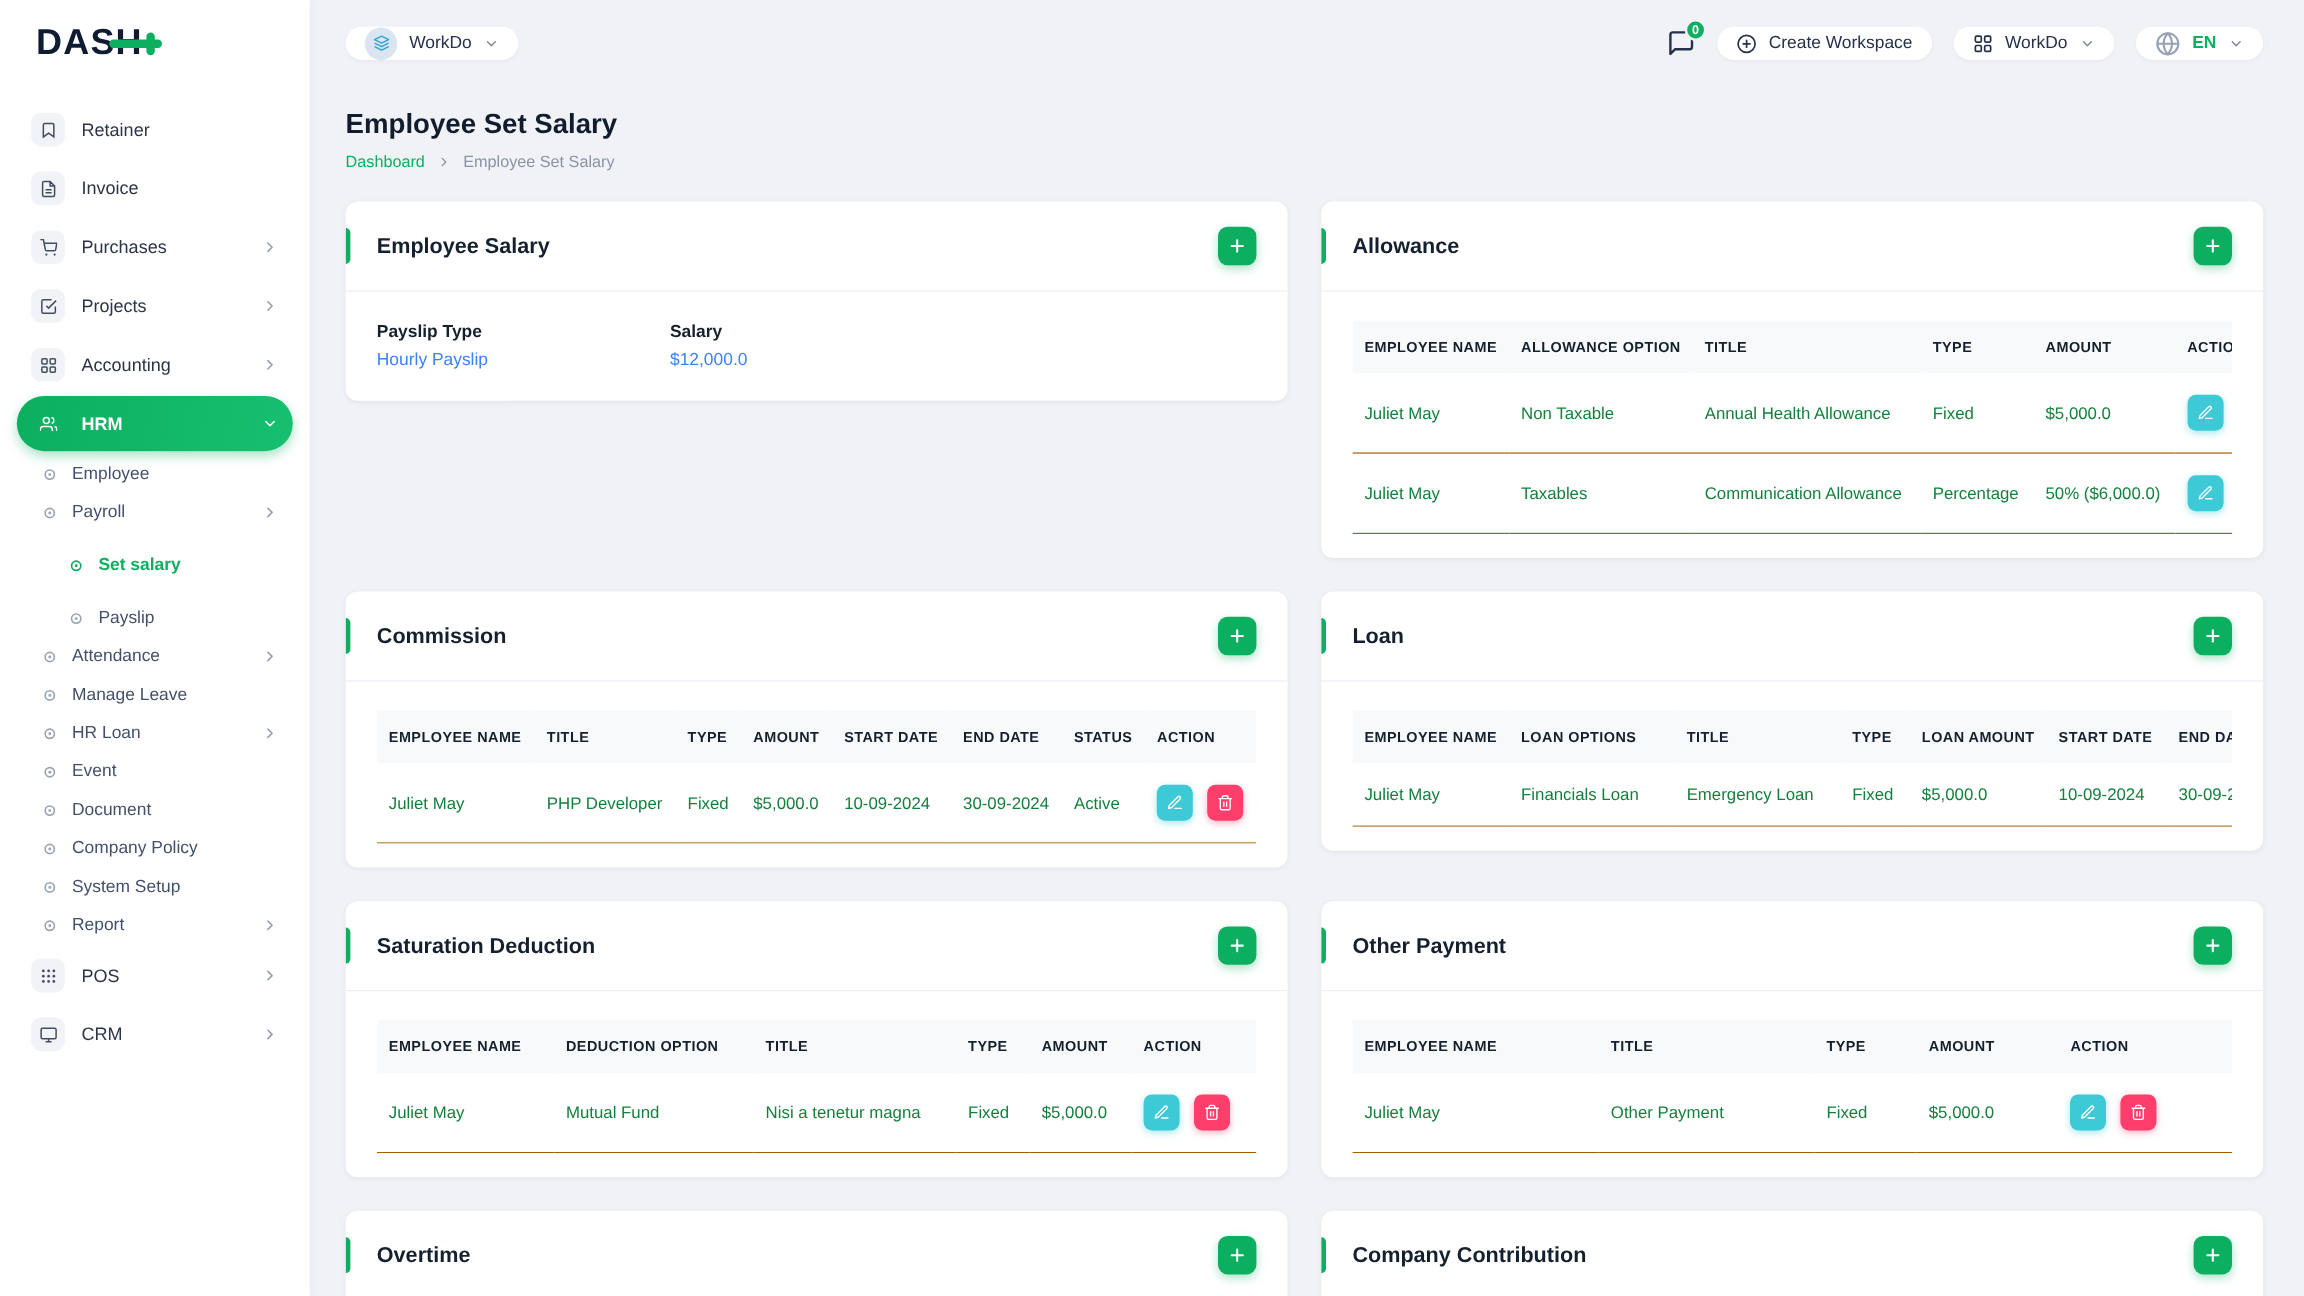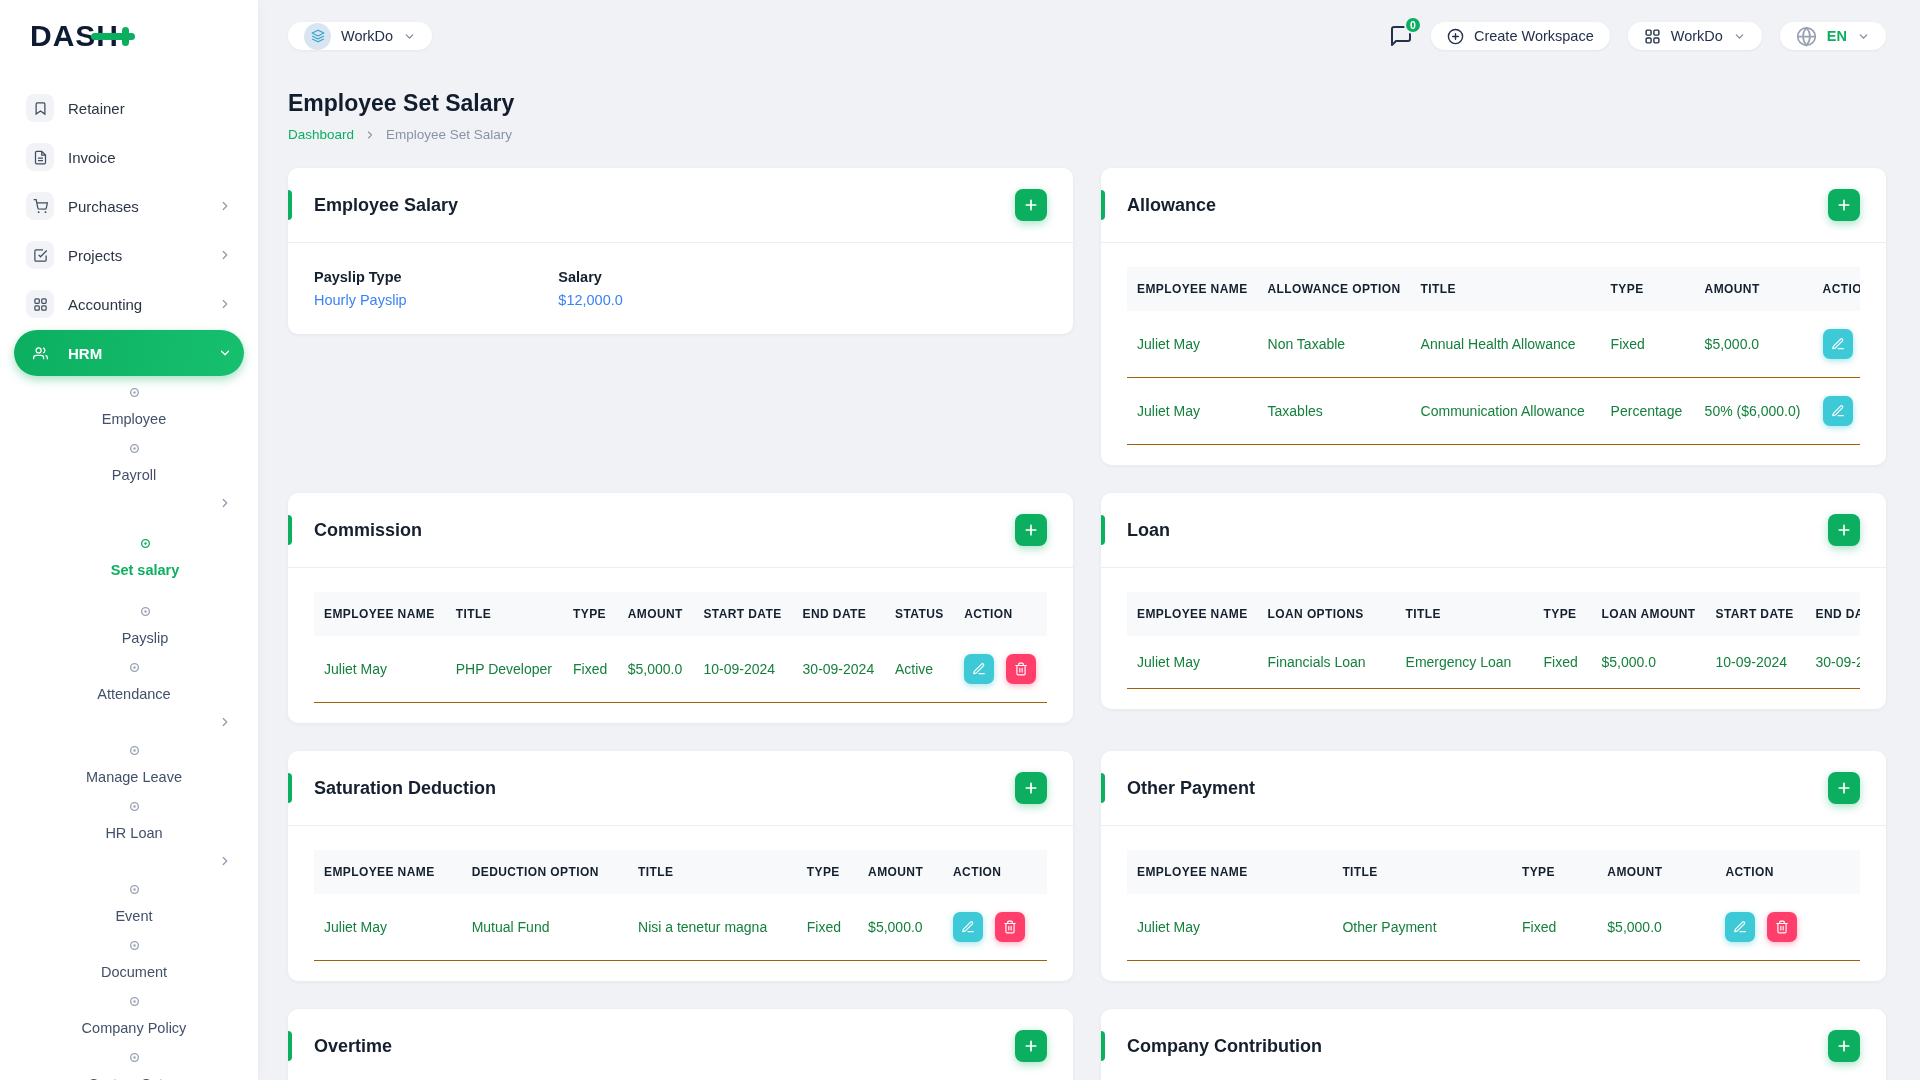--- a/index.html
+++ b/index.html
@@ -40,21 +40,21 @@
   .nav-chev { margin-left: auto; color: #939cae; }
   .nav-chev svg { width: 14px; height: 14px; }
   .nav-item.active {
     background: linear-gradient(100deg, #0caf60, #16c06f);
     color: #fff; font-weight: 700; box-shadow: 0 4px 10px rgba(12,175,96,.35);
   }
   .nav-item.active .nav-icon { background: transparent; color: #fff; }
   .nav-item.active .nav-chev { color: #fff; }
   .sub-item {
     display: flex; align-items: center; gap: 13px; padding: 8px 12px 8px 22px;
-    font-size: 14.5px; color: #43506a; cursor: pointer; flex-direction: column;
+    font-size: 14.5px; color: #43506a; cursor: pointer;
   }
   .sub-item .bullet { color: #9aa3b5; display: flex; }
   .sub-item .bullet svg { width: 11px; height: 11px; }
   .sub-item.active, .sub-item.active .bullet { color: #0caf60; font-weight: 700; }
   .sub-sub { padding-left: 44px; margin-top: 12px; }
 
   
   .main { flex: 1; display: flex; flex-direction: column; min-width: 0; }
   .topbar {
     height: 72px; flex-shrink: 0; display: flex; align-items: center;

